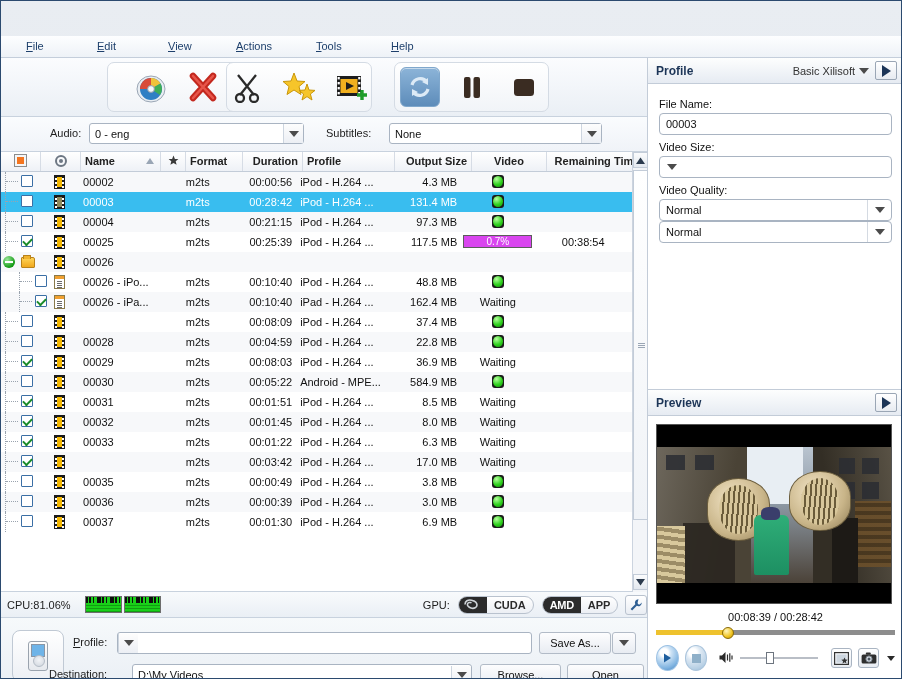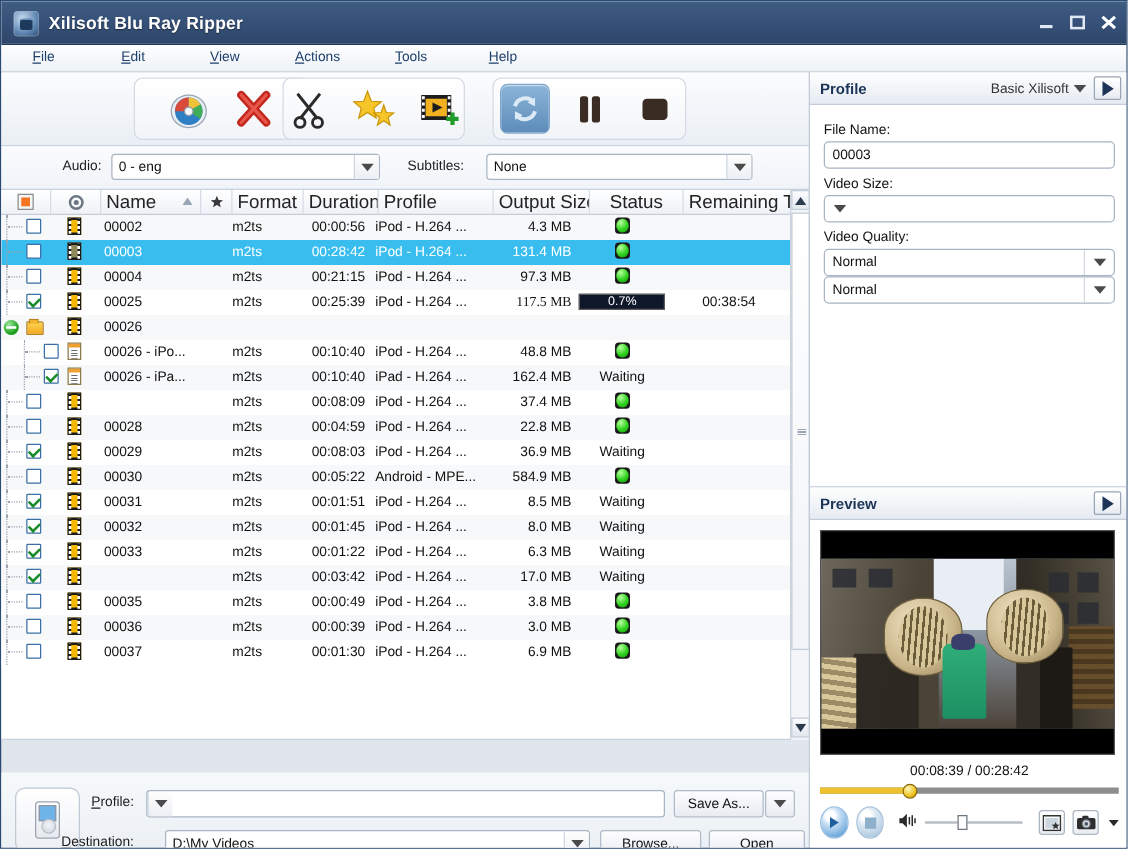--- a/index.html
+++ b/index.html
@@ -114,22 +114,22 @@
   }
   .thead {
     position:absolute; left:0; top:0; width:646px; height:20px;
     background: linear-gradient(#ffffff,#eef1f6);
     border-bottom:1px solid #c3ccd8;
     display:flex;
   }
   .th {
     position:relative; height:19px; line-height:19px;
     border-right:1px solid #d6dce5;
-    font-size:15px; color:#222;
-    padding:0 4px; white-space:nowrap; overflow:hidden;
+    font-size:11px; color:#222;
+    padding:0 4px; white-space:nowrap; overflow:hidden;font-weight:bold;
   }
   .th.c { text-align:center; }
   .th.r { text-align:right; }
   .sortarrow {
     position:absolute; right:6px; top:6px;
     width:0;height:0;border-left:4px solid transparent;border-right:4px solid transparent;border-bottom:6px solid #9aa6b5;
   }
   .tbody { position:absolute; left:0; top:20px; width:631px; height:400px; overflow:hidden; }
   .row { display:flex; height:20px; line-height:20px; position:relative; }
   .row.odd { background:#f7f8fa; }
@@ -194,21 +194,21 @@
   .light {
     width:12px;height:13px;border-radius:3px;
     background:#1b1b1b; position:relative; display:inline-block;
   }
   .light:after {
     content:""; position:absolute; left:1px; top:1px; width:10px;height:11px;
     border-radius:50%;
     background: radial-gradient(circle at 35% 28%, #b6ff9e, #2fd11e 55%, #119909);
   }
   .pbar {
-    height:13px; background:#0f172a; border:1px solid #5c5c5c;
+    height:13px; background:#d946ef; border:1px solid #5c5c5c;
     color:#fff; font-size:10px; text-align:center; line-height:12px;
   }
 
   .vscroll {
     position:absolute; right:0; top:0; width:15px; height:440px;
     background:#f3f5f8; border-left:1px solid #ccd4df;
   }
   .vsbtn {
     width:15px;height:16px; background:linear-gradient(#fbfcfd,#e3e8ef);
     border:1px solid #c3ccd8; display:flex;align-items:center;justify-content:center;
@@ -375,41 +375,20 @@
            background: repeating-linear-gradient(8deg, #d8c89c 0 4px, #9c8c66 4px 8px); }
   .ph-pR { position:absolute; left:74%; top:52%; width:11%; height:48%; background:#1d1a16; }
   .ph-crate { position:absolute; right:0; top:40%; width:16%; height:48%;
               background: repeating-linear-gradient(0deg, #6b4f2a 0 4px, #4a371d 4px 8px); opacity:.9; }
 </style>
 </head>
 <body>
 
 <div id="app">
 
-  <div class="titlebar">
-    <div class="title-icon"></div>
-    <div class="title-text">Xilisoft Blu Ray Ripper</div>
-    <div class="winbtns">
-      <div class="winbtn">
-        <svg width="16" height="16" viewBox="0 0 16 16">
-            <rect x="3" y="10" width="10" height="2.5" fill="#dfe8f3"></rect>
-          </svg>
-      </div>
-      <div class="winbtn">
-        <svg width="16" height="16" viewBox="0 0 16 16">
-            <rect x="3" y="3.5" width="10" height="9" fill="none" stroke="#dfe8f3" stroke-width="2"></rect>
-          </svg>
-      </div>
-      <div class="winbtn">
-        <svg width="16" height="16" viewBox="0 0 16 16">
-            <path d="M3 3.5 L13 12.5 M13 3.5 L3 12.5" stroke="#ffffff" stroke-width="2.6" fill="none"></path>
-          </svg>
-      </div>
-    </div>
-  </div>
 
   <div class="menubar">
     <div class="menuitem" style="left:25px"><u>F</u><span>ile</span></div>
     <div class="menuitem" style="left:96px"><u>E</u>dit</div>
     <div class="menuitem" style="left:167px"><u>V</u>iew</div>
     <div class="menuitem" style="left:235px"><u>A</u>ctions</div>
     <div class="menuitem" style="left:315px"><u>T</u>ools</div>
     <div class="menuitem" style="left:390px"><u>H</u>elp</div>
   </div>
 
@@ -529,21 +508,21 @@
         </div>
         <div class="th c" style="width:25px">
           <svg width="11" height="11" viewBox="0 0 11 11" style="vertical-align:-1px">
               <path d="M5.5 0.6 L6.9 3.9 L10.4 4.1 L7.7 6.3 L8.6 9.8 L5.5 7.9 L2.4 9.8 L3.3 6.3 L0.6 4.1 L4.1 3.9 Z" fill="#3a3a3a"></path>
             </svg>
         </div>
         <div class="th" style="width:57px"><span>Format</span></div>
         <div class="th r" style="width:60px"><span>Duration</span></div>
         <div class="th" style="width:92px"><span>Profile</span></div>
         <div class="th r" style="width:77px"><span>Output Size</span></div>
-        <div class="th c" style="width:75px"><span>Status</span></div>
+        <div class="th c" style="width:75px"><span>Video</span></div>
         <div class="th c" style="width:100px;border-right:none"><span>Remaining Time</span></div>
       </div>
 
       <div class="tbody" id="tbody">
           <div class="row odd">
             <div class="cbcell" style="width: 40px;">
               <span class="vdots" style="left:4px"></span>
               <span class="dots" style="left:5px"></span>
               <span class="cb" style="position:absolute;left:20px;top:3px"></span>
             </div>
@@ -594,21 +573,21 @@
               <span class="vdots" style="left:4px"></span>
               <span class="dots" style="left:5px"></span>
               <span class="cb checked" style="position:absolute;left:20px;top:3px"></span>
             </div>
             <div class="cell c" style="width: 40px;"><span class="filmicon" style="display:inline-block;vertical-align:-3px"></span></div>
             <div class="cell " style="width: 80px;">00025</div>
             <div class="cell c" style="width: 25px;"></div>
             <div class="cell " style="width: 57px;">m2ts</div>
             <div class="cell r" style="width: 60px;">00:25:39</div>
             <div class="cell " style="width: 92px;">iPod - H.264 ...</div>
-            <div class="cell r" style="width: 77px; font-family: Liberation Serif, serif;">117.5 MB</div>
+            <div class="cell r" style="width: 77px;">117.5 MB</div>
             <div class="cell c" style="width: 75px; padding: 3px 2px 0px;">
               <div class="pbar">0.7%</div>
             </div>
             <div class="cell c" style="width: 100px;">00:38:54</div>
           </div>
           <div class="row odd">
             <div class="cbcell" style="width: 40px;">
               <span class="minusnode" style="position:absolute;left:2px;top:4px"></span>
               <span class="foldericon" style="position:absolute;left:20px;top:5px"></span>
             </div>
@@ -842,20 +821,43 @@
             <i class="grip"></i>
           </div>
         <div class="vsbtn" style="position:absolute;left:0;bottom:2px;">
           <svg width="9" height="7" viewBox="0 0 9 7">
               <path d="M0 0 L9 0 L4.5 6.5 Z" fill="#2b3a4d"></path>
             </svg>
         </div>
       </div>
     </div>
 
+    <div class="cpubar">
+      <span style="margin-left:6px;" class="lbl">CPU:81.06%</span>
+      <span class="cpugraph" style="margin-left:14px;"></span>
+      <span class="cpugraph" style="margin-left:2px;"></span>
+      <span class="lbl" style="margin-left:262px;">GPU:</span>
+      <span class="gpubtn" style="margin-left:8px;">
+        <span class="gpubadge" style="width:30px;">
+          <svg width="19" height="13" viewBox="0 0 19 13">
+              <path d="M2 6.5 C2 3 5 1.5 8.5 2.2 C12 3 14 5 14 7 C14 9.5 11 11 8 10 C5.5 9.2 4 7.5 4.5 6 C5 4.6 7 4 8.5 4.8" fill="none" stroke="#cfd4d8" stroke-width="1.6"></path>
+            </svg>
+        </span>
+        <span class="gputext">CUDA</span>
+      </span>
+      <span class="gpubtn" style="margin-left:8px;">
+        <span class="gpubadge" style="width:40px;font-size:11px;letter-spacing:-.3px;">AMD</span>
+        <span class="gputext">APP</span>
+      </span>
+      <span class="wrenchbtn" style="margin-left:7px;">
+        <svg width="14" height="14" viewBox="0 0 14 14">
+            <path d="M9.5 1.2 a3.4 3.4 0 0 0 -3.2 5 L1.6 11 l1.5 1.5 l4.7 -4.7 a3.4 3.4 0 0 0 5 -3.2 l-2 2 l-1.8 -0.4 l-0.4 -1.8 z" fill="#2f5f93"></path>
+          </svg>
+      </span>
+    </div>
 
     <div class="profzone">
       <div class="devbtn">
           <div class="ipod"></div>
         </div>
 
       <div style="position:absolute; left:72px; top:18px; width:60px;" class="lbl"><u>P</u>rofile:</div>
       <div class="combo" style="position:absolute; left:116px; top:14px; width:415px; height:22px;">
         <div class="arrowbox">
             <i class="caret"></i>

